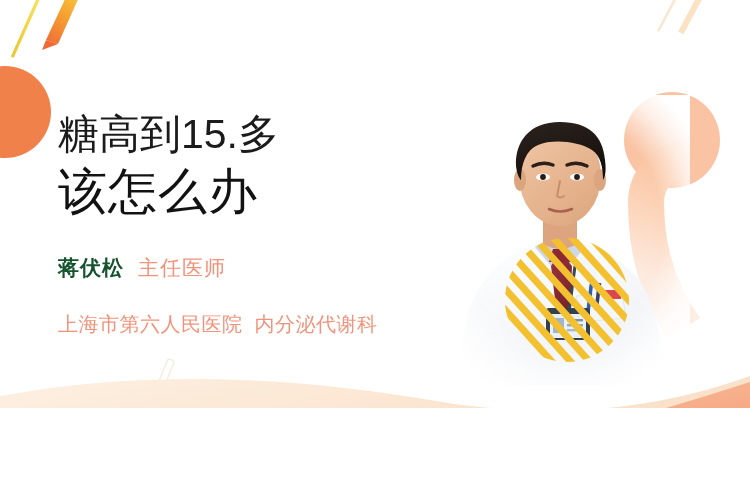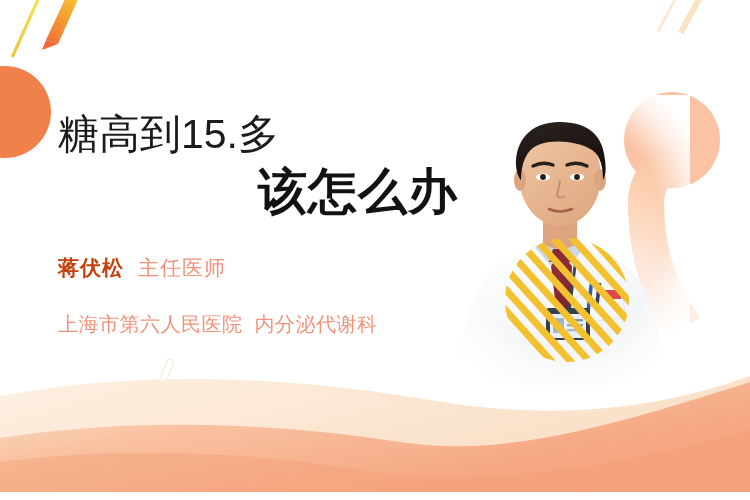--- a/index.html
+++ b/index.html
@@ -7,21 +7,21 @@
     padding: 0;
     background: #ffffff;
   }
   body {
     font-family: "Liberation Sans", "DejaVu Sans", sans-serif;
   }
 
   #poster {
     position: relative;
     width: 750px;
-    height: 492px;
+    height: 408px;
     overflow: hidden;
     background: #ffffff;
   }
 
   .layer {
     position: absolute;
     top: 0;
     left: 0;
     width: 750px;
     height: 500px;
@@ -41,37 +41,36 @@
     line-height: 52px;
     font-weight: 500;
     color: #1b1b1b;
     letter-spacing: 0px;
     white-space: nowrap;
   }
 
   #title-line-2 {
     font-size: 49px;
     line-height: 58px;
-    font-weight: 700;
+    font-weight: 400;
     color: #121212;
     letter-spacing: 1px;
     white-space: nowrap;
     margin-top: 2px;
-    text-align: right;
   }
 
   #credential-line-1 {
     margin-top: 33px;
     font-size: 21px;
     line-height: 30px;
     white-space: nowrap;
   }
   #doctor-name {
     font-weight: 700;
-    color: #c2410c;
+    color: #14532d;
     letter-spacing: 1px;
   }
   #doctor-title {
     font-weight: 400;
     color: #f1937b;
     letter-spacing: 1px;
     margin-left: 14px;
     margin-top: 32px;
   }
 

